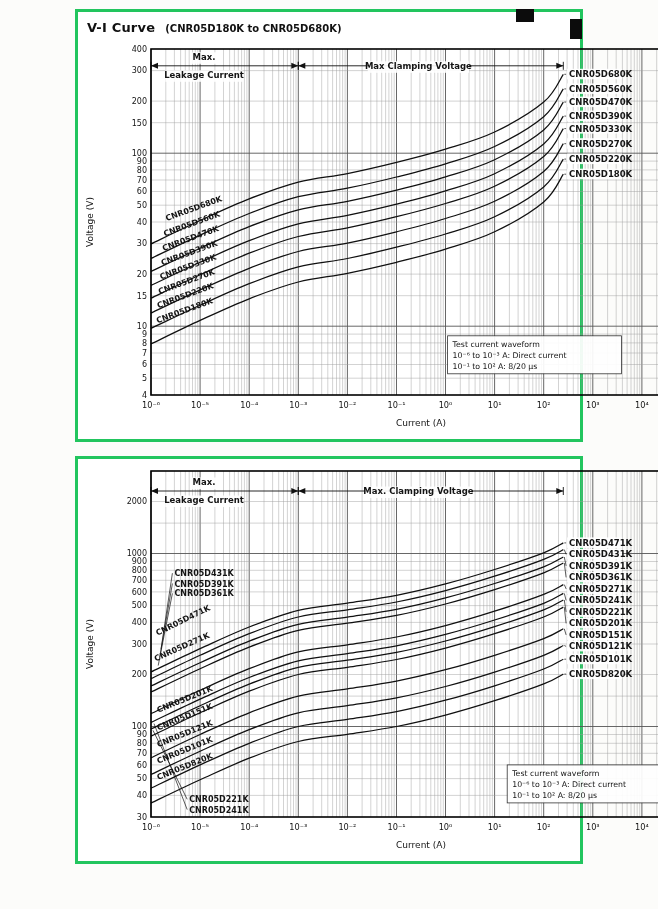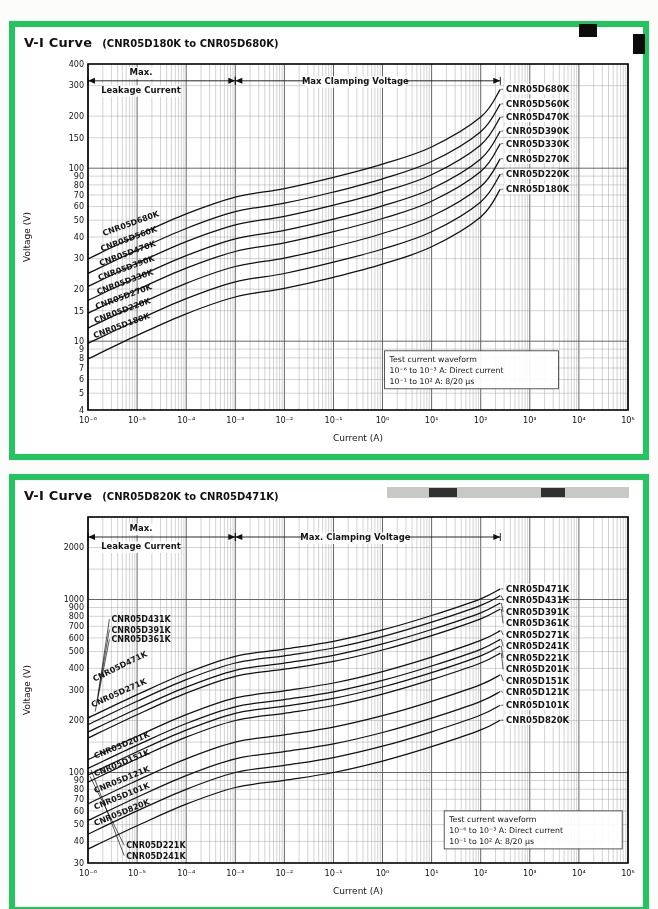--- a/index.html
+++ b/index.html
@@ -1,19 +1,19 @@
 <!DOCTYPE html>
 <html><head>
 <meta charset="utf-8">
 <style>
   html,body{margin:0;padding:0;background:#e9e9e5;}
   .page{width:658px;height:909px;background:#fcfcfa;position:relative;box-sizing:border-box;
         padding:9px 7px;font-family:"DejaVu Sans","Liberation Sans",sans-serif;color:#111;
         outline:1px solid #c8c8c4;}
-  .panel{position:relative;border:6px solid #22c55e;background:#ffffff;width:640px;margin:12px auto;box-sizing:border-box;}
+  .panel{position:relative;border:3px solid #22c55e;background:#ffffff;width:508px;margin:0 auto;box-sizing:border-box;}
   .panel + .panel{margin-top:14px;}
   .panel-header{position:relative;height:25px;padding:5px 0 0 9px;box-sizing:border-box;white-space:nowrap;}
   .t-main{font-size:13px;font-weight:bold;letter-spacing:.2px;}
   .t-range{font-size:10px;font-weight:bold;margin-left:5px;}
   svg{display:block;margin:0 1px;}
   svg text{font-family:"DejaVu Sans","Liberation Sans",sans-serif;fill:#141414;}
   .mark{position:absolute;background:#0c0c0c;display:block;}
   .m1{top:-3px;right:46px;width:18px;height:13px;}
   .m2{top:7px;right:-2px;width:12px;height:20px;}
   .smudge-bar{position:absolute;top:7px;right:14px;width:242px;height:11px;background:#bfbfba;
@@ -264,28 +264,20 @@
           <text x="68" y="330.3" text-anchor="end" font-size="8">6</text>
           <text x="68" y="344" text-anchor="end" font-size="8">5</text>
           <text x="68" y="360.8" text-anchor="end" font-size="8">4</text>
         </g>
         <text x="342" y="389" text-anchor="middle" font-size="9">Current (A)</text>
         <text x="0" y="0" text-anchor="middle" font-size="9" transform="translate(14 185) rotate(-90)">Voltage (V)</text>
       </svg>
   </section>
 
   <section class="panel">
-    <div class="panel-header">
-      <span class="t-main">V-I Curve</span>
-      <span class="t-range">(CNR05D820K to CNR05D471K)</span>
-      <span class="smudge-bar">
-        <span class="mark sm1"></span>
-        <span class="mark sm2"></span>
-      </span>
-    </div>
     <svg width="634" height="402">
         <g>
           <line x1="72" y1="12" x2="72" y2="358" stroke="#565656" stroke-width="0.9"></line>
           <line x1="86.8" y1="12" x2="86.8" y2="358" stroke="#9c9c9c" stroke-width="0.45"></line>
           <line x1="95.4" y1="12" x2="95.4" y2="358" stroke="#9c9c9c" stroke-width="0.45"></line>
           <line x1="101.6" y1="12" x2="101.6" y2="358" stroke="#9c9c9c" stroke-width="0.45"></line>
           <line x1="106.3" y1="12" x2="106.3" y2="358" stroke="#9c9c9c" stroke-width="0.45"></line>
           <line x1="110.2" y1="12" x2="110.2" y2="358" stroke="#9c9c9c" stroke-width="0.45"></line>
           <line x1="113.5" y1="12" x2="113.5" y2="358" stroke="#9c9c9c" stroke-width="0.45"></line>
           <line x1="116.3" y1="12" x2="116.3" y2="358" stroke="#9c9c9c" stroke-width="0.45"></line>

